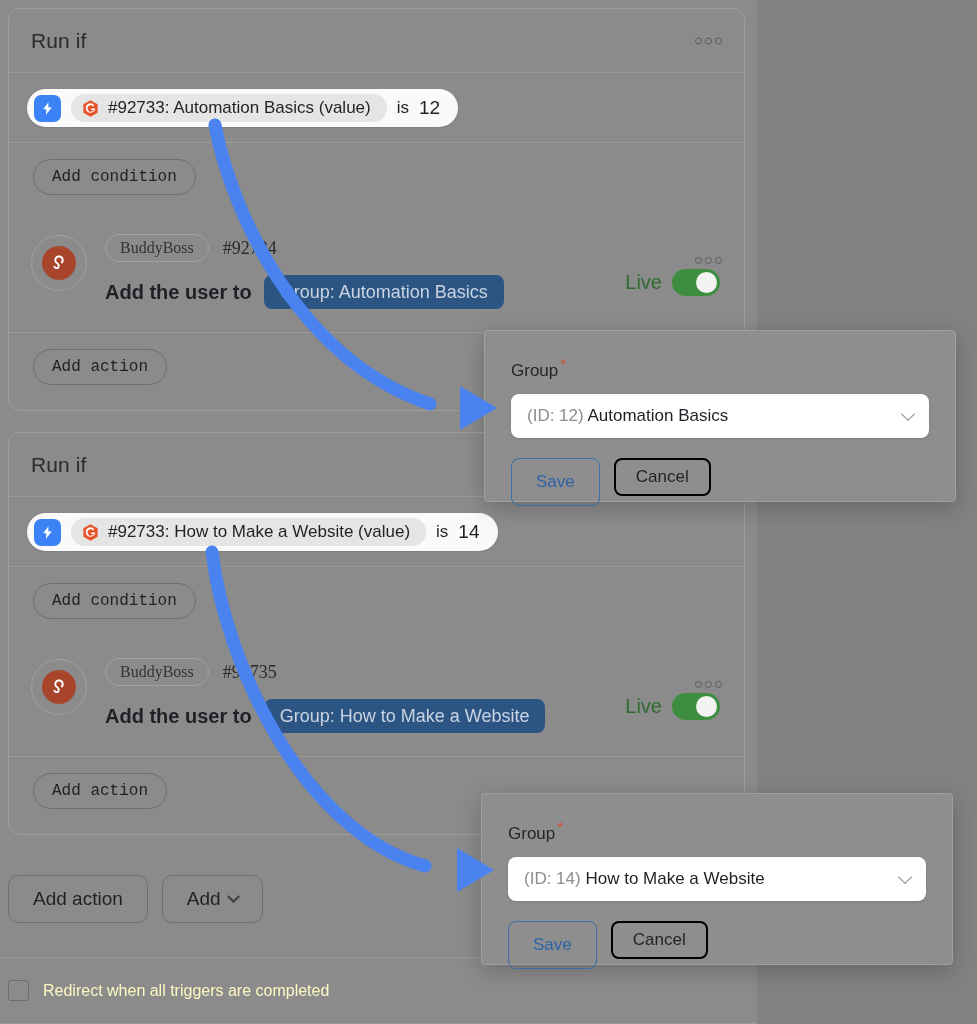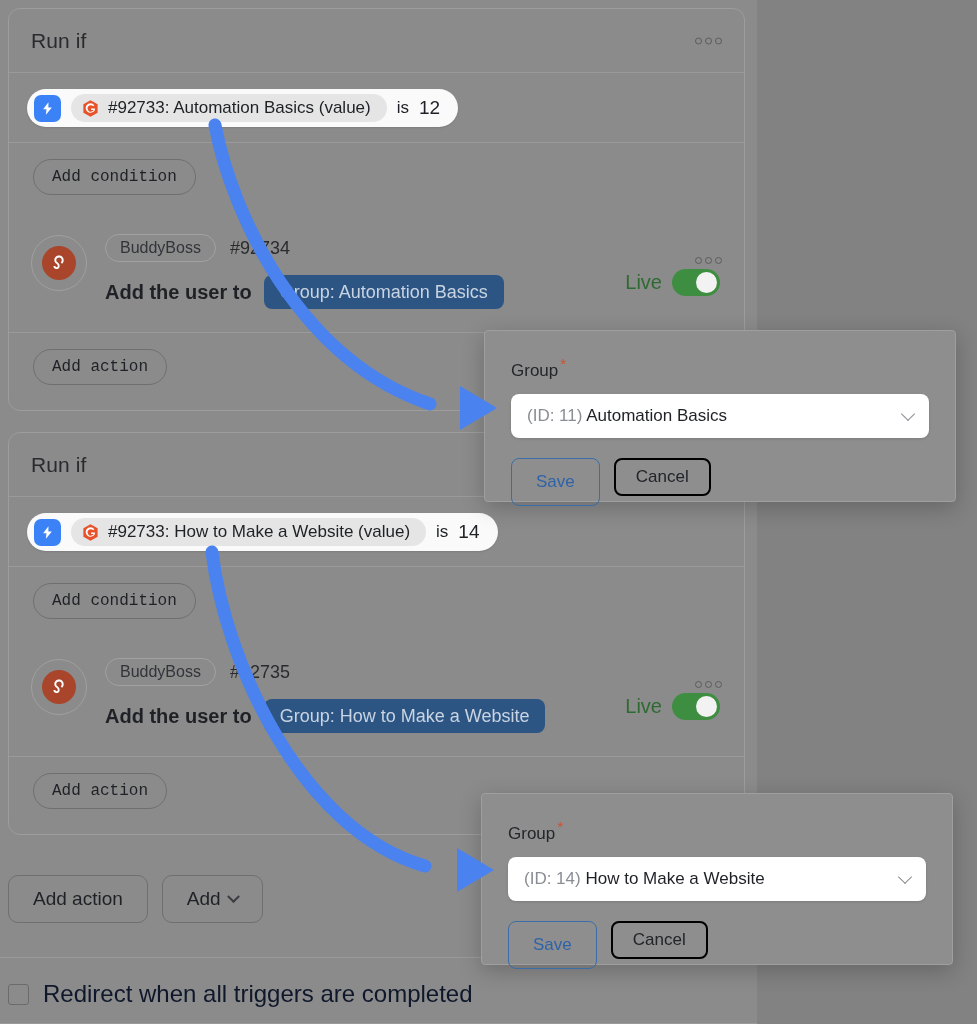--- a/index.html
+++ b/index.html
@@ -204,20 +204,21 @@
     margin-left: 18px;
     flex: 1;
     min-width: 0;
   }
 
   .action-meta {
     display: flex;
     align-items: center;
     gap: 14px;
     height: 30px;
+    font-family: Liberation Serif, serif;
   }
 
   .pill-outline {
     display: inline-flex;
     align-items: center;
     height: 28px;
     padding: 0 14px;
     border: 1px solid #a2a2a2;
     border-radius: 999px;
     font-size: 16px;
@@ -345,22 +346,22 @@
   .checkbox {
     width: 21px;
     height: 21px;
     border: 1px solid #6b6b6b;
     border-radius: 3px;
     background: transparent;
     cursor: pointer;
     flex: none;
   }
   .redirect-label {
-    font-size: 24px;
-    color: #0f172a;
+    font-size: 16px;
+    color: #fef9c3;
   }
 
   .bottom-edge-line {
     position: absolute;
     left: 0;
     top: 148px;
     width: 757px;
     height: 1px;
     background: #9a9a9a;
   }
@@ -620,21 +621,21 @@
     </div>
     <div class="bottom-edge-line"></div>
   </div>
 
   <div class="popup" style="left:484px; top:330px; width:472px; height:172px;">
     <span class="field-label">
       <span>Group</span><span class="req-star">*</span>
     </span>
     <div class="select-box">
       <span class="select-value">
-        <span class="idpart">(ID: 11)</span>
+        <span class="idpart">(ID: 12)</span>
         <span>Automation Basics</span>
       </span>
       <span class="select-chev"></span>
     </div>
     <div class="popup-actions">
       <button class="btn-save">Save</button>
       <button class="btn-cancel">Cancel</button>
     </div>
   </div>
 

